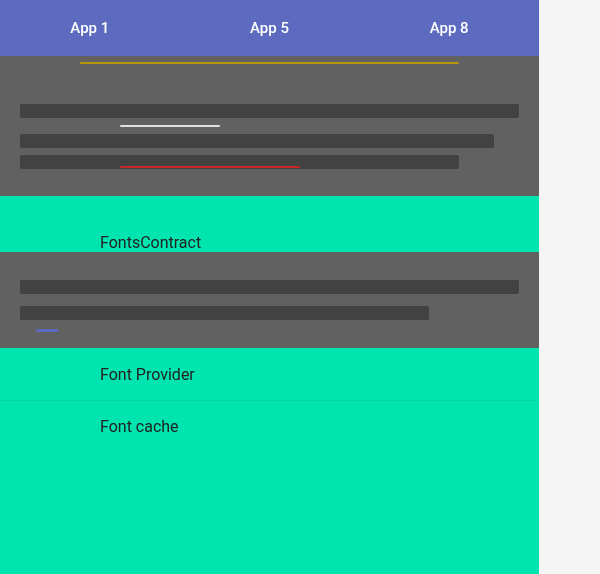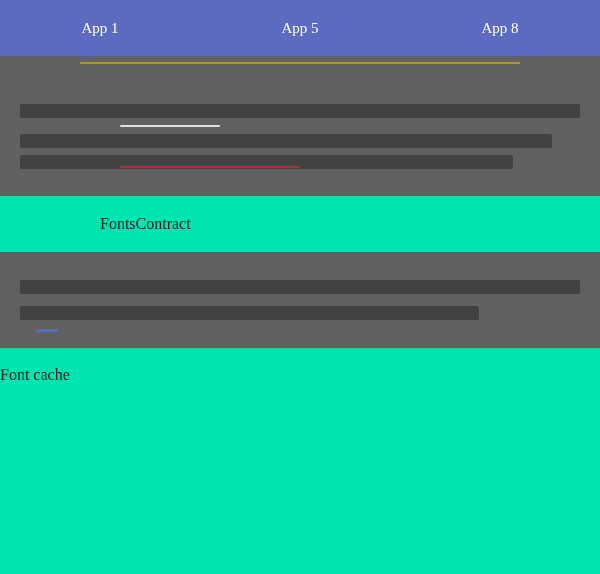--- a/index.html
+++ b/index.html
@@ -10,25 +10,24 @@
 
     body {
       width: 600px;
       height: 574px;
       background: #f5f5f5;
       font-family: 'Roboto', Arial, sans-serif;
       overflow: hidden;
     }
 
     .container {
-      width: 600px;
+      width: 539px;
       height: 574px;
       position: relative;
       background: #0f172a;
-      font-family: Liberation Serif, serif;
     }
 
     
     .top-bar {
       width: 100%;
       height: 56px;
       background: #5c6bc0;
       display: flex;
       align-items: center;
       justify-content: space-around;
@@ -52,21 +51,21 @@
       flex-direction: column;
       justify-content: center;
       padding: 10px 20px;
     }
 
     
     .teal-section-1 {
       background: #00e5b0;
       height: 56px;
       display: flex;
-      align-items: center;
+      align-items: flex-end;
       padding-left: 100px;
     }
 
     .teal-label {
       font-size: 16px;
       color: #212121;
       font-weight: 400;
     }
 
     
@@ -88,20 +87,21 @@
       align-items: center;
       padding-left: 100px;
     }
 
     
     .teal-section-3 {
       background: #00e5b0;
       height: 52px;
       display: flex;
       align-items: center;
+      padding-left: 100px;
       border-top: 1px solid rgba(0,0,0,0.05);
     }
   </style>
 </head>
 <body>
 
 <div class="container">
 
   <div class="top-bar">
     <div class="app-tab">App 1</div>
@@ -130,20 +130,23 @@
     <span class="teal-label">FontsContract</span>
   </div>
 
   <div class="gray-section-2">
     <div style="background:#424242; height:14px; border-radius:2px; margin:6px 0; width:100%;"></div>
     <div style="background:#424242; height:14px; border-radius:2px; margin:6px 0; width:82%;"></div>
 
     <div style="position:absolute; bottom:16px; left:36px; width:22px; height:3px; background:#5c6bc0; border-radius:1px;"></div>
   </div>
 
+  <div class="teal-section-2">
+    <span class="teal-label">Font Provider</span>
+  </div>
 
   <div class="teal-section-3">
     <span class="teal-label">Font cache</span>
   </div>
 
   <div style="background:#00e5b0; flex:1; height:100%;"></div>
 
 </div>
 
 </body></html>

